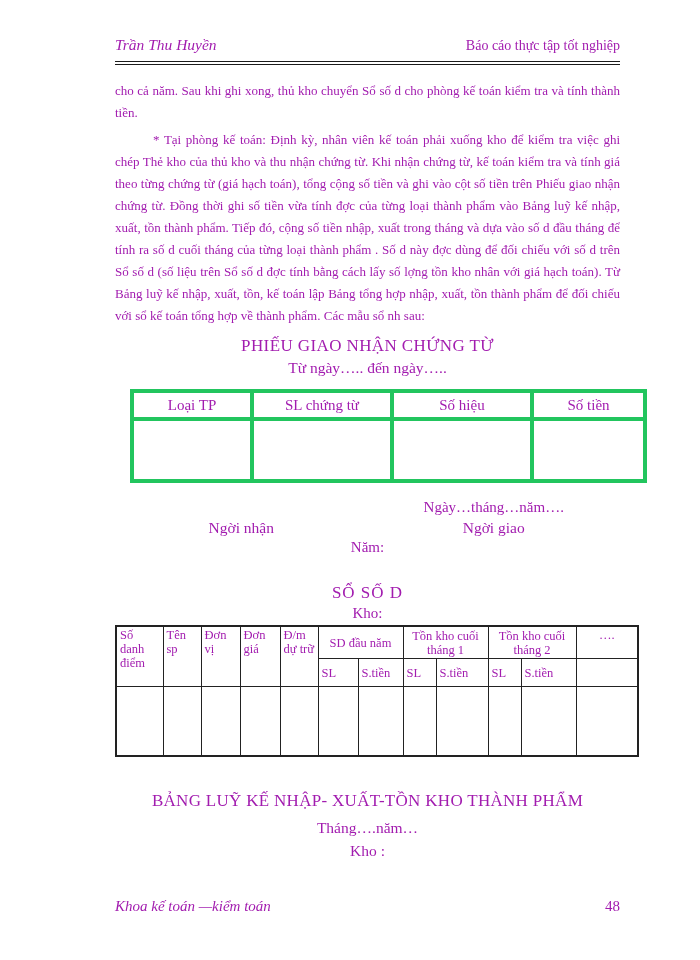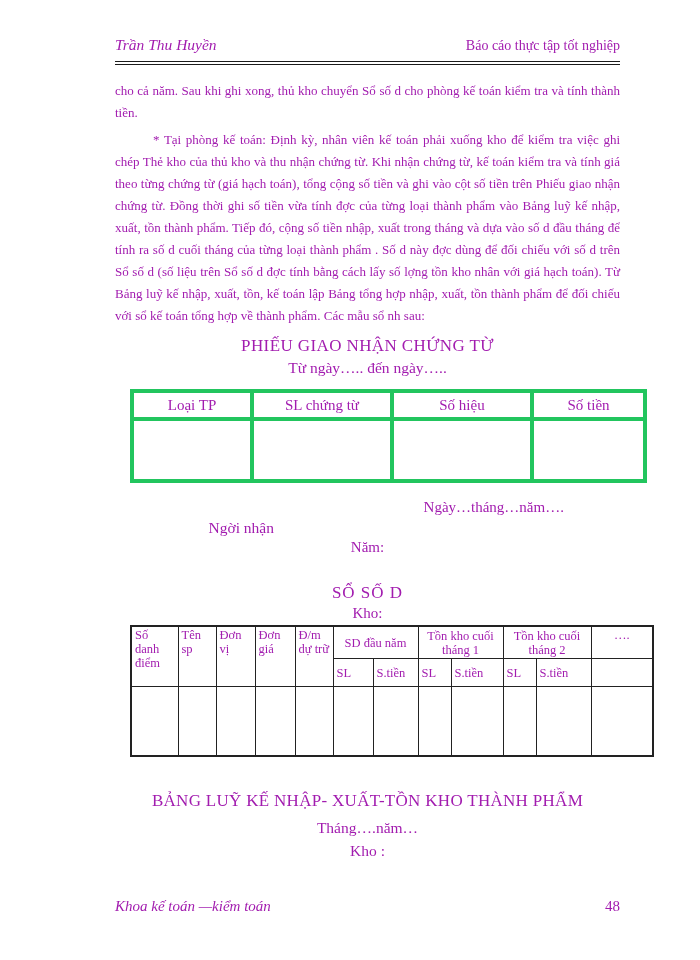--- a/index.html
+++ b/index.html
@@ -33,21 +33,21 @@
   .t1 td { height: 56px; }
 
   .sig-date  { margin-top: 16px; display: flex; font-size: 15px; }
   .sig-date .half  { width: 50%; text-align: center; }
   .sig-names { margin-top: 3px; display: flex; font-size: 15.5px; }
   .sig-names .half { width: 50%; text-align: center; }
 
   .title-sodu { margin-top: 26px; font-size: 17px; letter-spacing: 1px; }
   .lbl-line   { font-size: 15px; line-height: 20px; }
 
-  .t2 { margin-top: 2px; margin-left: 15px; width: 522px; border: 2px solid #222; font-size: 12.5px; }
+  .t2 { margin-top: 2px; margin-left: 0; width: 522px; border: 2px solid #222; font-size: 12.5px; }
   .t2 th, .t2 td { border: 1px solid #222; }
   .t2 th { font-weight: normal; padding: 1px 3px; line-height: 14px; }
   .t2 .fixed { text-align: left; vertical-align: top; }
   .t2 .group { text-align: center; vertical-align: middle; height: 29px; }
   .t2 .sub   { text-align: left; vertical-align: middle; height: 25px; }
   .t2 .dots  { text-align: center; vertical-align: top; }
   .t2 td.cell { height: 66px; }
 
   .title-bang { margin-top: 34px; font-size: 17px; letter-spacing: 0.3px; }
   .sub-bang   { margin-top: 8px; font-size: 15.5px; text-align: center; }
@@ -99,20 +99,21 @@
       </tr>
     </tbody>
       </table>
 
     <div class="sig-date">
       <div class="half"></div>
       <div class="half">Ngày…tháng…năm….</div>
     </div>
     <div class="sig-names">
       <div class="half">Ngời   nhận</div>
+      <div class="half">Ngời   giao</div>
     </div>
 
     <div class="center lbl-line">Năm:</div>
     <div class="center title-sodu">SỔ SỐ D</div>
     <div class="center lbl-line">Kho:</div>
 
     <table class="t2">
       <colgroup>
         <col style="width:47px">
           <col style="width:38px">

